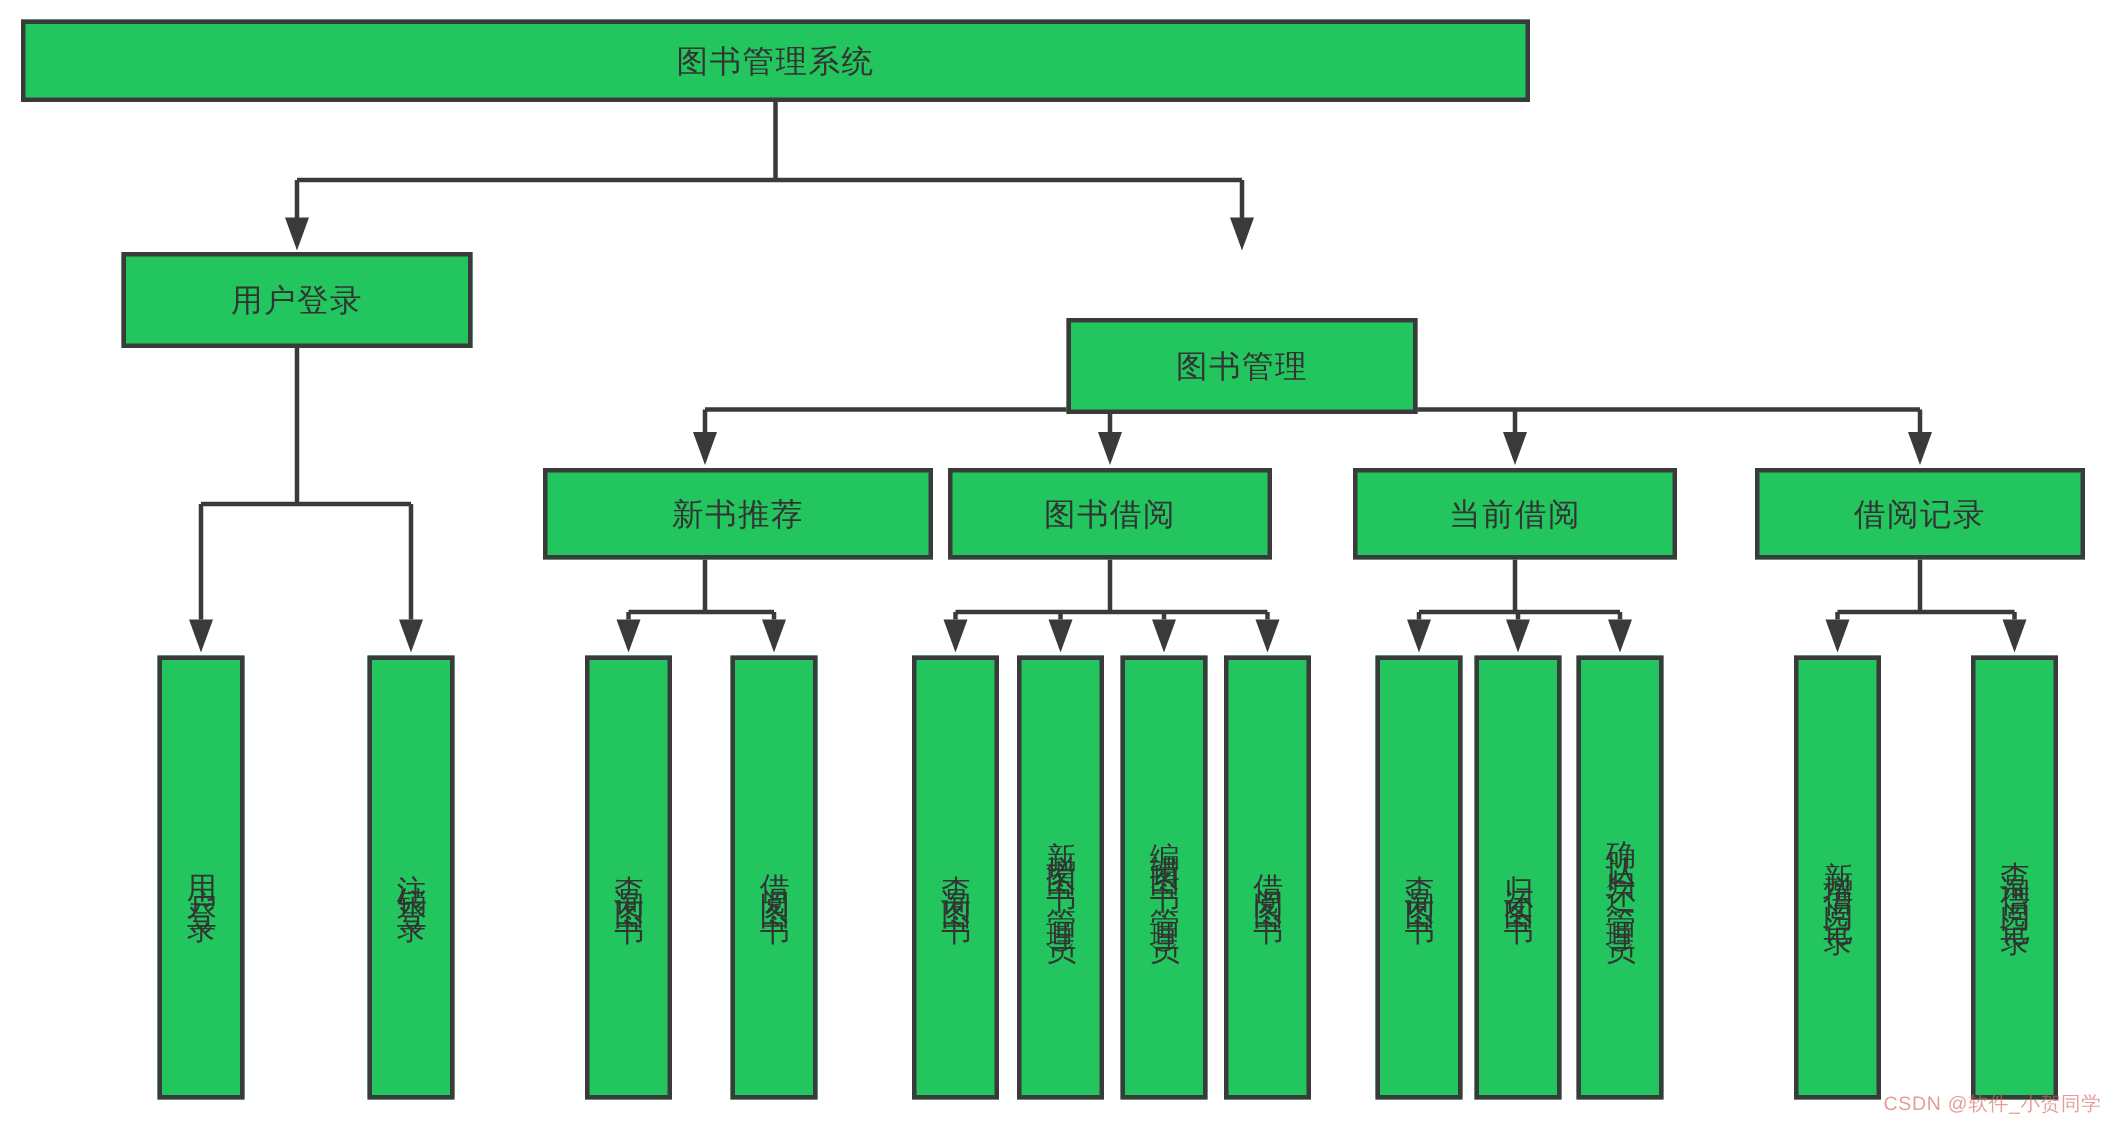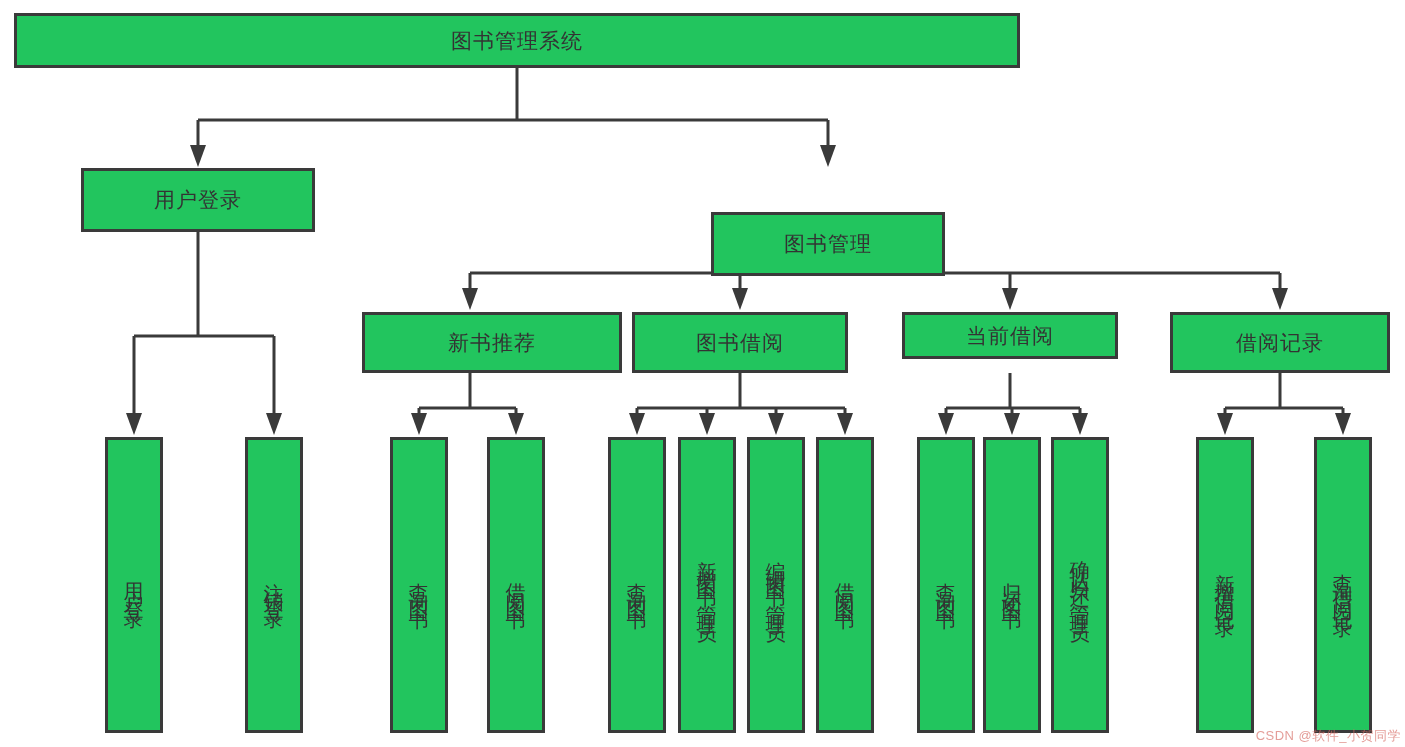--- a/index.html
+++ b/index.html
@@ -106,21 +106,21 @@
   <div class="node h" style="left:711px; top:168px; width:234px; height:64px;margin-top:44px;">
     <span>图书管理</span>
   </div>
 
   <div class="node h" style="left:362px; top:312px; width:260px; height:61px;">
     <span>新书推荐</span>
   </div>
   <div class="node h" style="left:632px; top:312px; width:216px; height:61px;">
     <span>图书借阅</span>
   </div>
-  <div class="node h" style="left:902px; top:312px; width:216px; height:47px;">
+  <div class="node h" style="left:902px; top:312px; width:216px; height:61px;">
     <span>当前借阅</span>
   </div>
   <div class="node h" style="left:1170px; top:312px; width:220px; height:61px;">
     <span>借阅记录</span>
   </div>
 
   <div class="node v" style="left:105px; top:437px; width:58px; height:296px;">
     <span>用户登录</span>
   </div>
   <div class="node v" style="left:245px; top:437px; width:58px; height:296px;">

